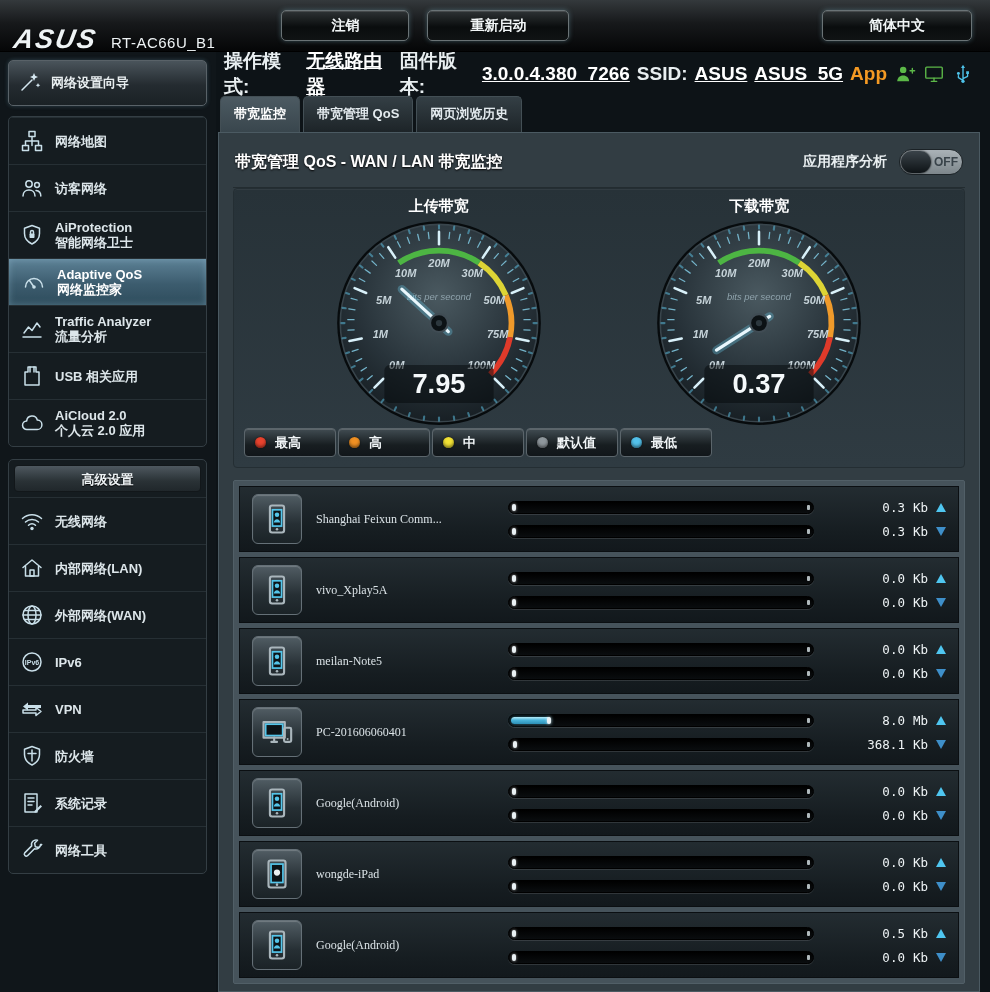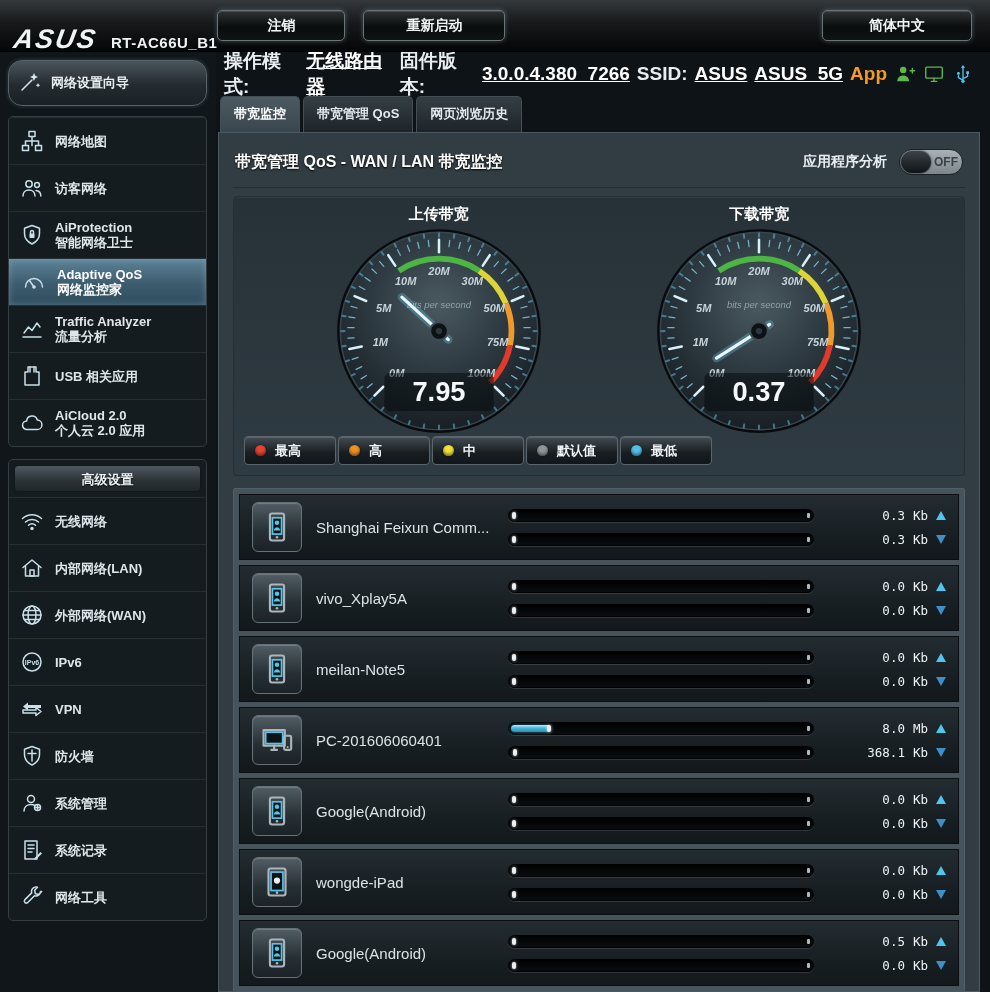--- a/index.html
+++ b/index.html
@@ -3,32 +3,32 @@
 <meta charset="utf-8">
 <style>
   *{margin:0;padding:0;box-sizing:border-box;}
   html,body{width:990px;height:992px;}
   body{background:#0d1317;font-family:"Liberation Sans",sans-serif;color:#e8eef0;overflow:hidden;cursor:default;}
 
   
   .topbar{height:52px;background:linear-gradient(180deg,#34393c 0%,#17191b 45%,#050607 100%);display:flex;align-items:center;padding:0 14px;border-bottom:1px solid #000;}
   .brand{display:flex;align-items:baseline;gap:14px;}
   .brand-logo{font-style:italic;font-weight:bold;font-size:27px;letter-spacing:2px;color:#eef3f5;transform:skewX(-10deg);display:inline-block;text-shadow:0 1px 2px rgba(0,0,0,.8);}
-  .brand-model{font-size:15px;font-weight:bold;color:#eef3f5;letter-spacing:.5px;margin-top:38px;}
+  .brand-model{font-size:15px;font-weight:normal;color:#eef3f5;letter-spacing:.5px;margin-top:38px;}
   .tbtn{background:linear-gradient(180deg,#2e3335 0%,#0a0d0e 55%,#101314 100%);border:1px solid #6a7376;border-radius:5px;box-shadow:0 0 5px rgba(140,200,220,.35),inset 0 1px 0 rgba(255,255,255,.12);color:#f2f6f7;font-weight:bold;font-size:14px;height:31px;text-align:center;cursor:pointer;font-family:inherit;}
-  .tbtn.logout{width:128px;}
+  .tbtn.logout{width:128px;margin-left:66px;}
   .tbtn.reboot{width:142px;margin-left:18px;}
   .tbtn.lang{width:150px;margin-left:auto;margin-right:4px;}
 
   
   .layout{display:flex;height:940px;overflow:hidden;}
 
   
   .sidebar{width:216px;background:#10161a;padding:8px 9px 0 8px;flex-shrink:0;overflow:hidden;}
-  .wizard{height:46px;border:1px solid #596268;border-radius:14px;background:linear-gradient(180deg,#4a545b,#242b30 55%,#1a2125);display:flex;align-items:center;gap:9px;padding:0 9px;margin-bottom:10px;box-shadow:0 0 4px rgba(130,200,225,.25);cursor:pointer;font-weight:bold;font-size:13px;}
+  .wizard{height:46px;border:1px solid #596268;border-radius:5px;background:linear-gradient(180deg,#4a545b,#242b30 55%,#1a2125);display:flex;align-items:center;gap:9px;padding:0 9px;margin-bottom:10px;box-shadow:0 0 4px rgba(130,200,225,.25);cursor:pointer;font-weight:bold;font-size:13px;}
   .wizard .icon{color:#d5e7f0;}
   .side-section{border:1px solid #343e44;border-radius:5px;background:#151c20;margin-bottom:12px;overflow:hidden;}
   .side-header{margin:5px;height:27px;line-height:27px;text-align:center;font-size:13px;font-weight:bold;color:#edf2f4;background:linear-gradient(180deg,#4e585f,#2a3236 60%,#20272b);border:1px solid #12171a;border-radius:4px;text-shadow:0 1px 1px #000;}
   .side-item{display:flex;align-items:center;gap:10px;padding:6px 10px;min-height:47px;border-top:1px solid #262f34;cursor:pointer;font-size:13px;font-weight:bold;color:#dde6ea;}
   .side-item.active{background:linear-gradient(180deg,#5d8196,#3c5c6e 55%,#2e4c5c);box-shadow:inset 0 0 7px rgba(180,230,250,.3);color:#fff;padding-left:12px;}
   .side-item .icon{width:26px;height:26px;flex-shrink:0;color:#c9dfe9;display:flex;align-items:center;justify-content:center;}
   .side-label{line-height:15px;}
 
   
   .content{flex:1;display:flex;flex-direction:column;padding:0 10px 0 2px;min-width:0;overflow:hidden;}
@@ -45,37 +45,37 @@
 
   .panel{flex:1;background:#323d43;border:1px solid #4b5a62;padding:6px 14px 0;display:flex;flex-direction:column;overflow:hidden;}
   .title-row{display:flex;justify-content:space-between;align-items:center;padding:10px 2px 12px;border-bottom:1px solid #232c30;}
   .page-title{font-size:16px;font-weight:bold;color:#fff;text-shadow:0 1px 2px #000;}
   .analysis{display:flex;align-items:center;gap:12px;font-size:14px;font-weight:bold;}
   .toggle{width:64px;height:26px;border-radius:14px;background:linear-gradient(180deg,#aab2b7,#7d868b);display:flex;align-items:center;padding:1px;cursor:pointer;border:1px solid #1c2327;}
   .knob{width:30px;height:22px;border-radius:11px;background:linear-gradient(180deg,#3a4349,#0e1316);box-shadow:0 0 2px #000;}
   .state{flex:1;text-align:center;font-size:12px;font-weight:bold;color:#39434a;}
 
   
-  .gauge-area{margin-top:8px;background:linear-gradient(180deg,#273238,#2f3b42);border:1px solid #242e33;border-radius:4px;padding:4px 10px 10px;box-shadow:inset 0 1px 0 rgba(255,255,255,.05);}
+  .gauge-area{margin-top:0;background:linear-gradient(180deg,#273238,#2f3b42);border:1px solid #242e33;border-radius:4px;padding:4px 10px 10px;box-shadow:inset 0 1px 0 rgba(255,255,255,.05);}
   .gauges{display:flex;justify-content:space-evenly;}
   .gauge{text-align:center;}
   .gauge-title{font-size:15px;font-weight:bold;color:#fff;margin:4px 0 0;}
   .gauge svg{display:block;margin:0 auto;}
   .tick-label{font-size:10.5px;font-style:italic;fill:#c6d3d9;font-weight:bold;}
   .gauge-unit{font-size:9px;font-style:italic;fill:#8fa3ac;}
   .gauge-value{font-size:26px;font-weight:bold;fill:#f5f9fb;}
   .legend{display:flex;gap:2px;margin-top:2px;}
   .legend-btn{display:flex;align-items:center;gap:9px;width:92px;height:29px;padding:0 10px;background:linear-gradient(180deg,#414c52,#171d20 60%,#11161a);border:1px solid #5b656b;border-radius:4px;font-size:13px;font-weight:bold;color:#f0f4f6;cursor:pointer;box-shadow:inset 0 1px 0 rgba(255,255,255,.15);font-family:inherit;}
   .legend-dot{width:11px;height:11px;border-radius:50%;box-shadow:inset 0 -2px 3px rgba(0,0,0,.45),0 0 2px rgba(0,0,0,.6);flex-shrink:0;}
 
   
   .devices{margin-top:12px;background:#46535b;border:1px solid #515f67;padding:5px;border-radius:2px;display:flex;flex-direction:column;gap:5px;}
   .device-row{background:linear-gradient(180deg,#232c31,#161d21 70%,#12181c);border:1px solid #0b0f12;display:flex;align-items:center;gap:14px;padding:7px 12px;min-height:59px;}
   .device-icon{width:50px;height:50px;border:1px solid #657077;border-radius:6px;background:linear-gradient(180deg,#515d64,#262f34 60%,#1b2327);display:flex;align-items:center;justify-content:center;color:#aab6bc;flex-shrink:0;box-shadow:inset 0 1px 1px rgba(255,255,255,.2);}
-  .device-name{width:178px;font-family:Liberation Sans, sans-serif;font-size:15px;color:#dbe3e7;flex-shrink:0;}
+  .device-name{width:178px;font-family:Liberation Serif, serif;font-size:12px;color:#dbe3e7;flex-shrink:0;}
   .bars{flex:1;display:flex;flex-direction:column;gap:11px;min-width:0;}
   .bar{position:relative;height:13px;background:linear-gradient(180deg,#000,#0a0d0f);border-radius:7px;border:1px solid #000;box-shadow:0 1px 0 rgba(255,255,255,.12);}
   .fill{position:absolute;left:2px;top:2px;bottom:2px;min-width:5px;border-radius:5px;}
   .fill.on{background:linear-gradient(180deg,#b8ecf9,#49b4da 45%,#2c8fb5);box-shadow:0 0 4px rgba(100,210,245,.5);}
   .cap{position:absolute;right:0;top:0;bottom:0;width:4px;background:#eaf1f4;border-radius:2px;box-shadow:0 0 3px rgba(255,255,255,.7);display:block;}
   .endmark{position:absolute;right:3px;top:3px;bottom:3px;width:3px;background:#cfd9dd;border-radius:1px;opacity:.85;display:block;}
   .vals{width:118px;display:flex;flex-direction:column;gap:9px;flex-shrink:0;}
   .val-line{display:flex;align-items:center;justify-content:flex-end;gap:8px;font-family:"DejaVu Sans Mono",monospace;font-size:12.5px;color:#eef3f5;}
   .arrow-up{width:0;height:0;border-left:5.5px solid transparent;border-right:5.5px solid transparent;border-bottom:9px solid #4fc6f0;}
   .arrow-down{width:0;height:0;border-left:5.5px solid transparent;border-right:5.5px solid transparent;border-top:9px solid #3e8fc9;}
@@ -233,31 +233,20 @@
             <span class="side-label">VPN</span>
           </div>
           <div class="side-item">
             <span class="icon">
               <svg width="24" height="24" viewBox="0 0 24 24">
                 <path d="M12 2.5l7.5 2.8v5.2c0 5.5-3.6 8.6-7.5 10.5-3.9-1.9-7.5-5-7.5-10.5V5.3z" class="s"></path>
                 <path d="M12 6v11M8 9.5h8" class="s"></path>
               </svg>
             </span>
             <span class="side-label">防火墙</span>
-          </div>
-          <div class="side-item">
-            <span class="icon">
-              <svg width="24" height="24" viewBox="0 0 24 24">
-                <circle cx="11" cy="8" r="3.5" class="s"></circle>
-                <path d="M4 20c0-4 3-6.5 7-6.5 1.5 0 2.9.35 4 1" class="s"></path>
-                <circle cx="17.5" cy="16.5" r="3" class="s"></circle>
-                <path d="M17.5 14.6v3.8M15.6 16.5h3.8" class="s"></path>
-              </svg>
-            </span>
-            <span class="side-label">系统管理</span>
           </div>
           <div class="side-item">
             <span class="icon">
               <svg width="24" height="24" viewBox="0 0 24 24">
                 <rect x="5" y="3" width="12" height="18" class="s"></rect>
                 <path d="M8 7h6M8 10.5h6M8 14h4" class="s"></path>
                 <path d="M14.5 20l6-6 1.5 1.5-6 6h-1.5z" class="f"></path>
               </svg>
             </span>
             <span class="side-label">系统记录</span>

